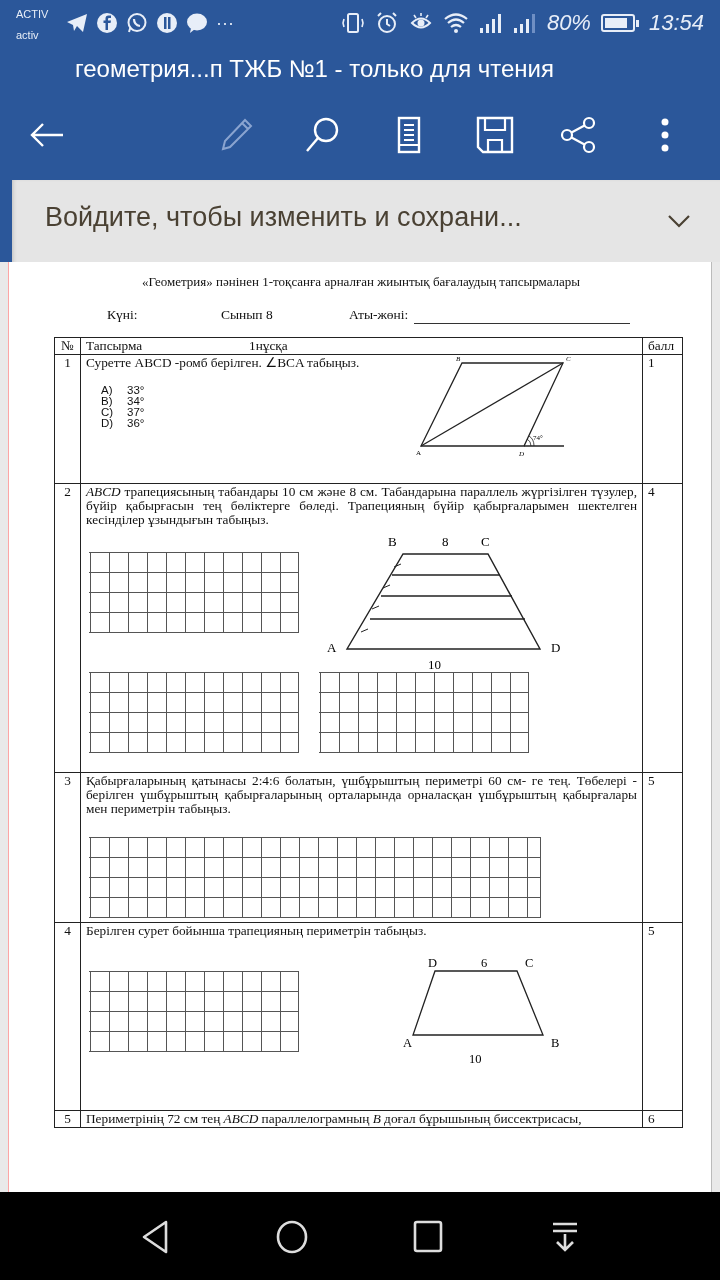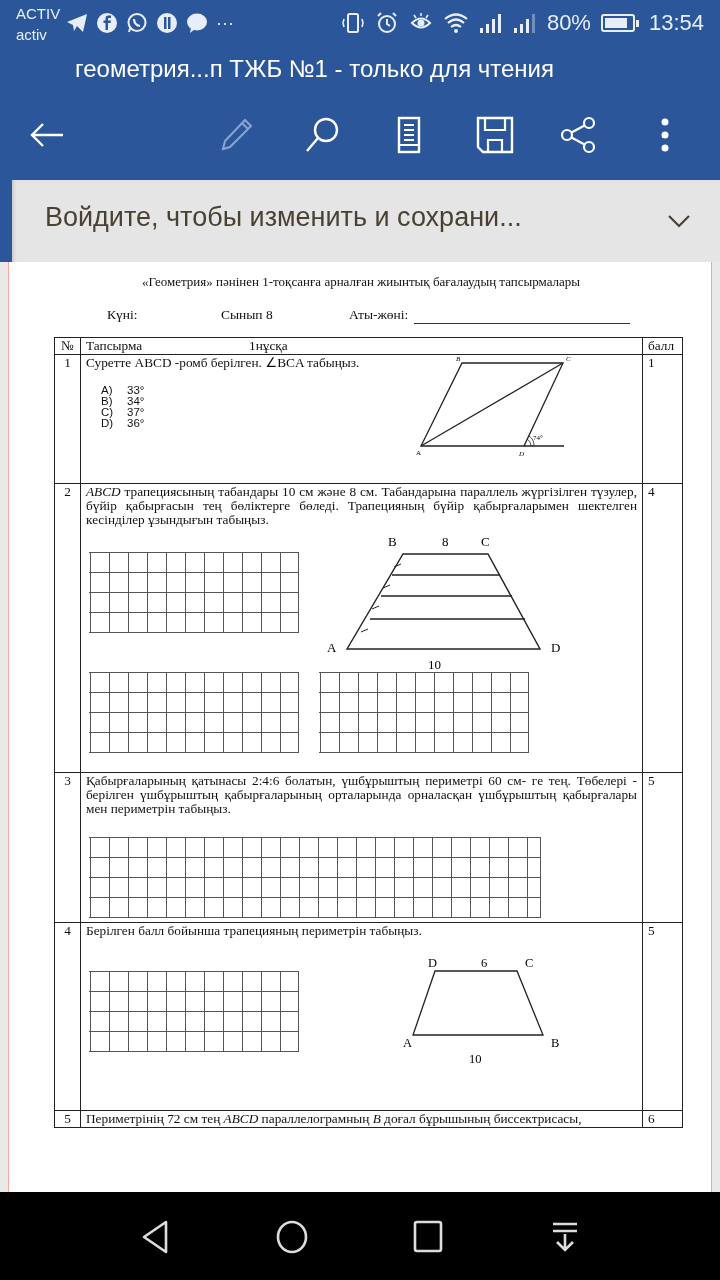--- a/index.html
+++ b/index.html
@@ -1,24 +1,24 @@
 <!DOCTYPE html>
 <html><head>
 <meta charset="utf-8">
 <style>
   * { box-sizing: border-box; margin: 0; padding: 0; }
   html, body { width: 720px; height: 1280px; overflow: hidden; background: #2b579a; }
   body { position: relative; font-family: "Liberation Sans", sans-serif; }
 
   
   .statusbar { position: absolute; left: 0; top: 0; width: 720px; height: 50px; background: #2b579a; color: #e8eef8; }
-  .carrier { position: absolute; left: 16px; top: 4px; font-size: 15px; line-height: 20px; }
+  .carrier { position: absolute; left: 16px; top: 4px; font-size: 11px; line-height: 20px; }
   .carrier div { height: 21px; }
   .sb-left-icons { position: absolute; left: 66px; top: 12px; display: flex; gap: 8px; align-items: center; }
-  .sb-right { position: absolute; right: 16px; top: 10px; display: flex; gap: 10px; align-items: center; font-size: 22px; }
+  .sb-right { position: absolute; right: 16px; top: 10px; display: flex; gap: 10px; align-items: center; font-size: 22px; font-style: italic; }
   .battery { width: 34px; height: 18px; border: 2px solid #e8eef8; border-radius: 3px; position: relative; }
   .battery::after { content: ""; position: absolute; right: -6px; top: 4px; width: 3px; height: 7px; background: #e8eef8; }
   .battery i { position: absolute; left: 2px; top: 2px; bottom: 2px; width: 22px; background: #e8eef8; }
 
   
   .titlebar { position: absolute; left: 0; top: 50px; width: 629px; height: 40px; color: #fff; font-size: 24px; text-align: center; line-height: 38px; }
 
   
   .toolbar { position: absolute; left: 0; top: 90px; width: 720px; height: 90px; }
   .tb-btn { position: absolute; top: 22px; width: 46px; height: 46px; display: flex; align-items: center; justify-content: center; }
@@ -285,21 +285,21 @@
           </g>
               </svg>
         </div>
       </td>
       <td class="score">5</td>
     </tr>
 
     <tr style="height:188px;">
       <td class="num">4</td>
       <td>
-        <div>Берілген балл бойынша трапецияның периметрін табыңыз.</div>
+        <div>Берілген сурет бойынша трапецияның периметрін табыңыз.</div>
         <div class="grid" style="left:8px;top:48px;">
           <svg width="210" height="82">
                 <g stroke="#555" stroke-width="1">
             <path d="M0 0.5H210M0 20.5H210M0 40.5H210M0 60.5H210M0 80.5H210"></path>
             <path d="M1.5 0V81M20.5 0V81M39.5 0V81M58.5 0V81M77.5 0V81M96.5 0V81M115.5 0V81M134.5 0V81M153.5 0V81M172.5 0V81M191.5 0V81M209.5 0V81"></path>
           </g>
               </svg>
         </div>
         <div class="fig" style="left:322px;top:34px;">
           <svg width="180" height="110" viewBox="0 0 180 110">

